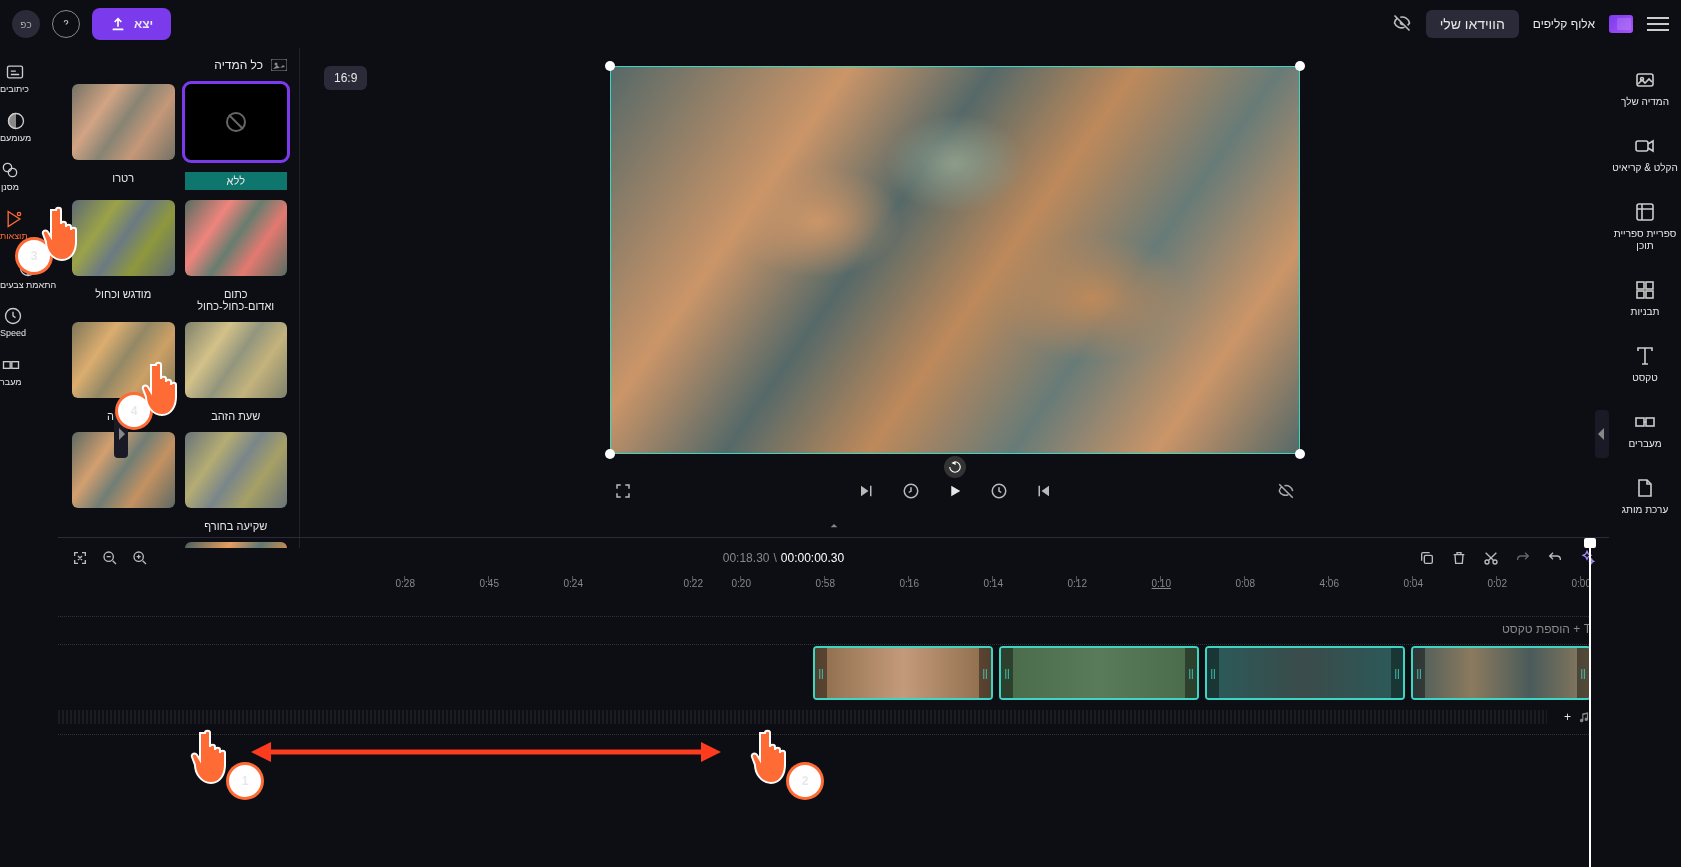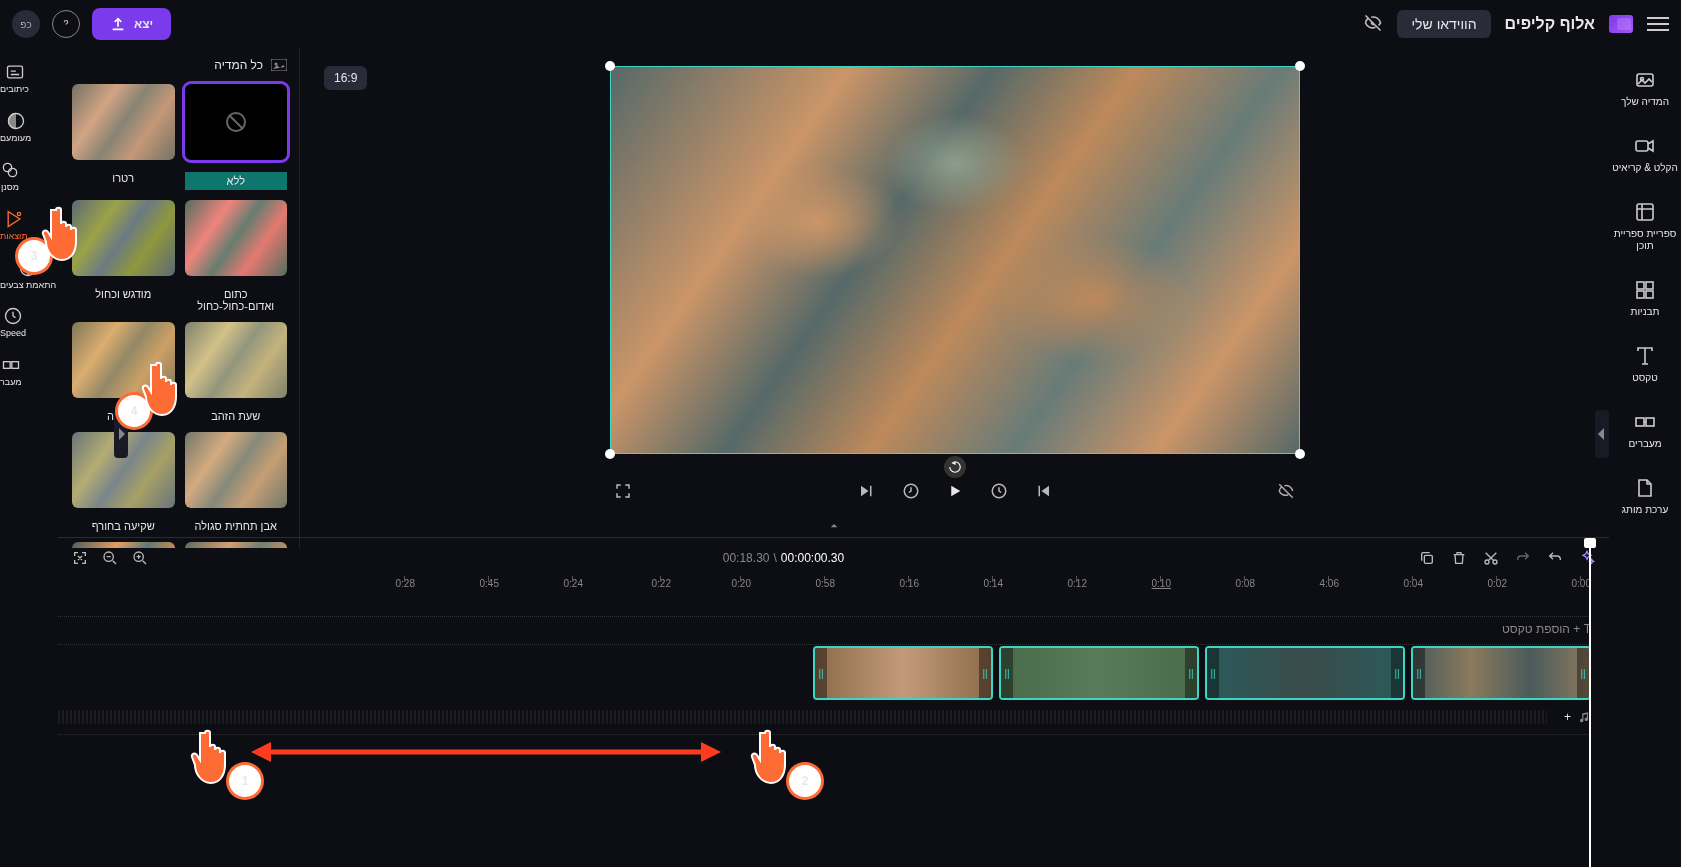--- a/index.html
+++ b/index.html
@@ -3,21 +3,21 @@
 <meta charset="utf-8">
 <style>
 *{box-sizing:border-box;margin:0;padding:0;font-family:sans-serif;color:#e8e8e8;font-size:12px}
 body{background:#0d0d14;width:1681px;height:867px;overflow:hidden;position:relative}
 .topbar{height:48px;display:flex;align-items:center;padding:0 12px;justify-content:space-between}
 .top-right{display:flex;align-items:center;gap:14px}
 .hamburger{display:flex;flex-direction:column;gap:4px;cursor:pointer}
 .hamburger span{width:22px;height:2px;background:#ccc}
 .app-logo{width:24px;height:18px;background:linear-gradient(135deg,#7c3aed,#a855f7);border-radius:3px;position:relative}
 .app-logo::after{content:'';position:absolute;inset:3px 2px 3px 8px;background:rgba(255,255,255,.15);border-radius:2px}
-.app-title{font-size:16px;font-weight:700}
+.app-title{font-size:12px;font-weight:400}
 .my-video{background:#2a2a38;padding:6px 14px;border-radius:6px;font-size:14px}
 .eye-off-icon svg{width:20px;height:20px}
 .top-left{display:flex;align-items:center;gap:12px}
 .export-btn{background:#7c3aed;color:#fff;padding:8px 18px;border-radius:8px;display:flex;align-items:center;gap:8px;font-size:14px;font-weight:600;cursor:pointer}
 .help-icon,.premium-icon{width:28px;height:28px;border-radius:50%;display:flex;align-items:center;justify-content:center;cursor:pointer}
 .help-icon{border:1.5px solid #888}
 .premium-icon{background:#2a2a38}
 
 .main{display:flex;height:500px}
 .right-nav{width:72px;display:flex;flex-direction:column;align-items:center;padding-top:16px;gap:18px}
@@ -302,26 +302,20 @@
           <div class="filter-label">שעת הזהב</div>
         </div>
         <div class="filter-item">
           <div class="filter-thumb">
             <div class="faux-thumb ft-copper"></div>
           </div>
           <div class="filter-label">תחושה</div>
         </div>
         <div class="filter-item">
           <div class="filter-thumb">
-            <div class="faux-thumb ft-sand"></div>
-          </div>
-          <div class="filter-label">אבן תחתית סגולה</div>
-        </div>
-        <div class="filter-item">
-          <div class="filter-thumb">
             <div class="faux-thumb ft-winter"></div>
           </div>
           <div class="filter-label">שקיעה בחורף</div>
         </div>
         <div class="filter-item">
           <div class="filter-thumb">
             <div class="faux-thumb ft-35mm"></div>
           </div>
         </div>
         <div class="filter-item">
@@ -444,21 +438,21 @@
       <div class="tick" style="right: 84px;">0:02</div>
       <div class="tick" style="right: 168px;">0:04</div>
       <div class="tick" style="right: 252px;">4:06</div>
       <div class="tick" style="right: 336px;">0:08</div>
       <div class="tick" style="right: 420px; text-decoration: underline;">0:10</div>
       <div class="tick" style="right: 504px;">0:12</div>
       <div class="tick" style="right: 588px;">0:14</div>
       <div class="tick" style="right: 672px;">0:16</div>
       <div class="tick" style="right: 756px;">0:58</div>
       <div class="tick" style="right: 840px;">0:20</div>
-      <div class="tick" style="right: 920px;">0:22</div>
+      <div class="tick" style="right: 888px;">0:22</div>
       <div class="tick" style="right: 1008px;">0:24</div>
       <div class="tick" style="right: 1092px;">0:45</div>
       <div class="tick" style="right: 1176px;">0:28</div>
     </div>
   <div class="playhead"></div>
   <div class="tracks">
     <div class="dashline" style="top:12px"></div>
     <div class="dashline" style="top:40px"></div>
     <div class="text-hint">T + הוספת טקסט</div>
     <div class="clip-row">

